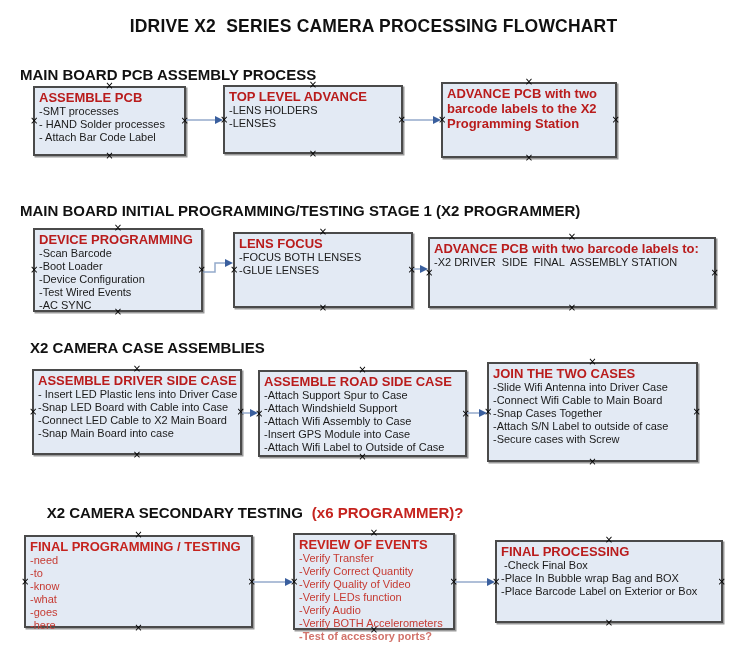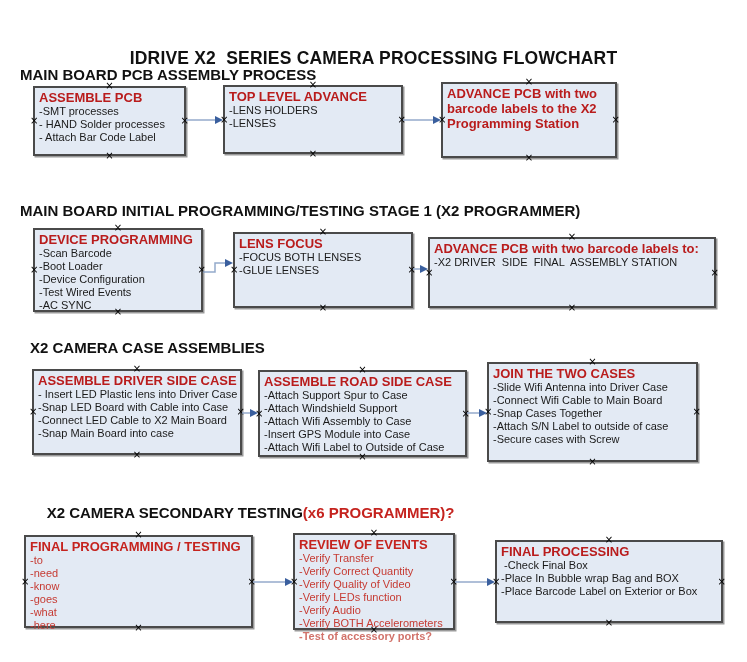--- a/index.html
+++ b/index.html
@@ -2,26 +2,26 @@
 <html><head>
 <meta charset="utf-8">
 <style>
   html,body { margin:0; padding:0; background:#fff; }
   .canvas {
     position:relative; width:747px; height:662px; background:#ffffff;
     font-family:"Liberation Sans", sans-serif; overflow:hidden;
   }
   .main-title {
     position:absolute; top:16px; left:0; width:100%; text-align:center;
-    font-weight:bold; font-size:17.5px; color:#111; white-space:pre; letter-spacing:0.2px;margin-top:32px;
+    font-weight:bold; font-size:17.5px; color:#111; white-space:pre; letter-spacing:0.2px;
   }
   .sec-h {
     position:absolute; font-weight:bold; font-size:15px; color:#111; white-space:pre;
   }
-  .sec-h .red-part { color:#c5231e; }
+  .sec-h .red-part { color:#c5231e; margin-left:9px; }
   .box {
     position:absolute; background:#e3eaf4; border:2px solid #4a4a4a;
     box-shadow:1.5px 1.5px 0 #9a9a9a; box-sizing:border-box;
     padding:2px 3px 0 4px;
   }
   .box-title { font-weight:bold; font-size:13px; line-height:15px; color:#b91c1c; }
   .box-line  { font-size:11px; line-height:13px; color:#1a1a1a; white-space:pre; }
   .box.red .box-title { color:#c5231e; }
   .box.red .box-line  { color:#c63b33; }
   .box .box-line.faded { color:#d2736b;font-weight:bold; }
@@ -143,25 +143,25 @@
     <div class="box-line">-Attach S/N Label to outside of case</div>
     <div class="box-line">-Secure cases with Screw</div>
     <span class="handle ht">×</span>
     <span class="handle hb">×</span>
     <span class="handle hl">×</span>
     <span class="handle hr">×</span>
   </div>
 
   <div class="box red" style="left:24px;top:535px;width:229px;height:93px">
     <div class="box-title">FINAL PROGRAMMING / TESTING</div>
+    <div class="box-line">-need</div>
     <div class="box-line">-to</div>
-    <div class="box-line">-need</div>
     <div class="box-line">-know</div>
+    <div class="box-line">-what</div>
     <div class="box-line">-goes</div>
-    <div class="box-line">-what</div>
     <div class="box-line">-here</div>
     <span class="handle ht">×</span>
     <span class="handle hb">×</span>
     <span class="handle hl">×</span>
     <span class="handle hr">×</span>
   </div>
 
   <div class="box red" style="left:293px;top:533px;width:162px;height:97px">
     <div class="box-title">REVIEW OF EVENTS</div>
     <div class="box-line">-Verify Transfer</div>

